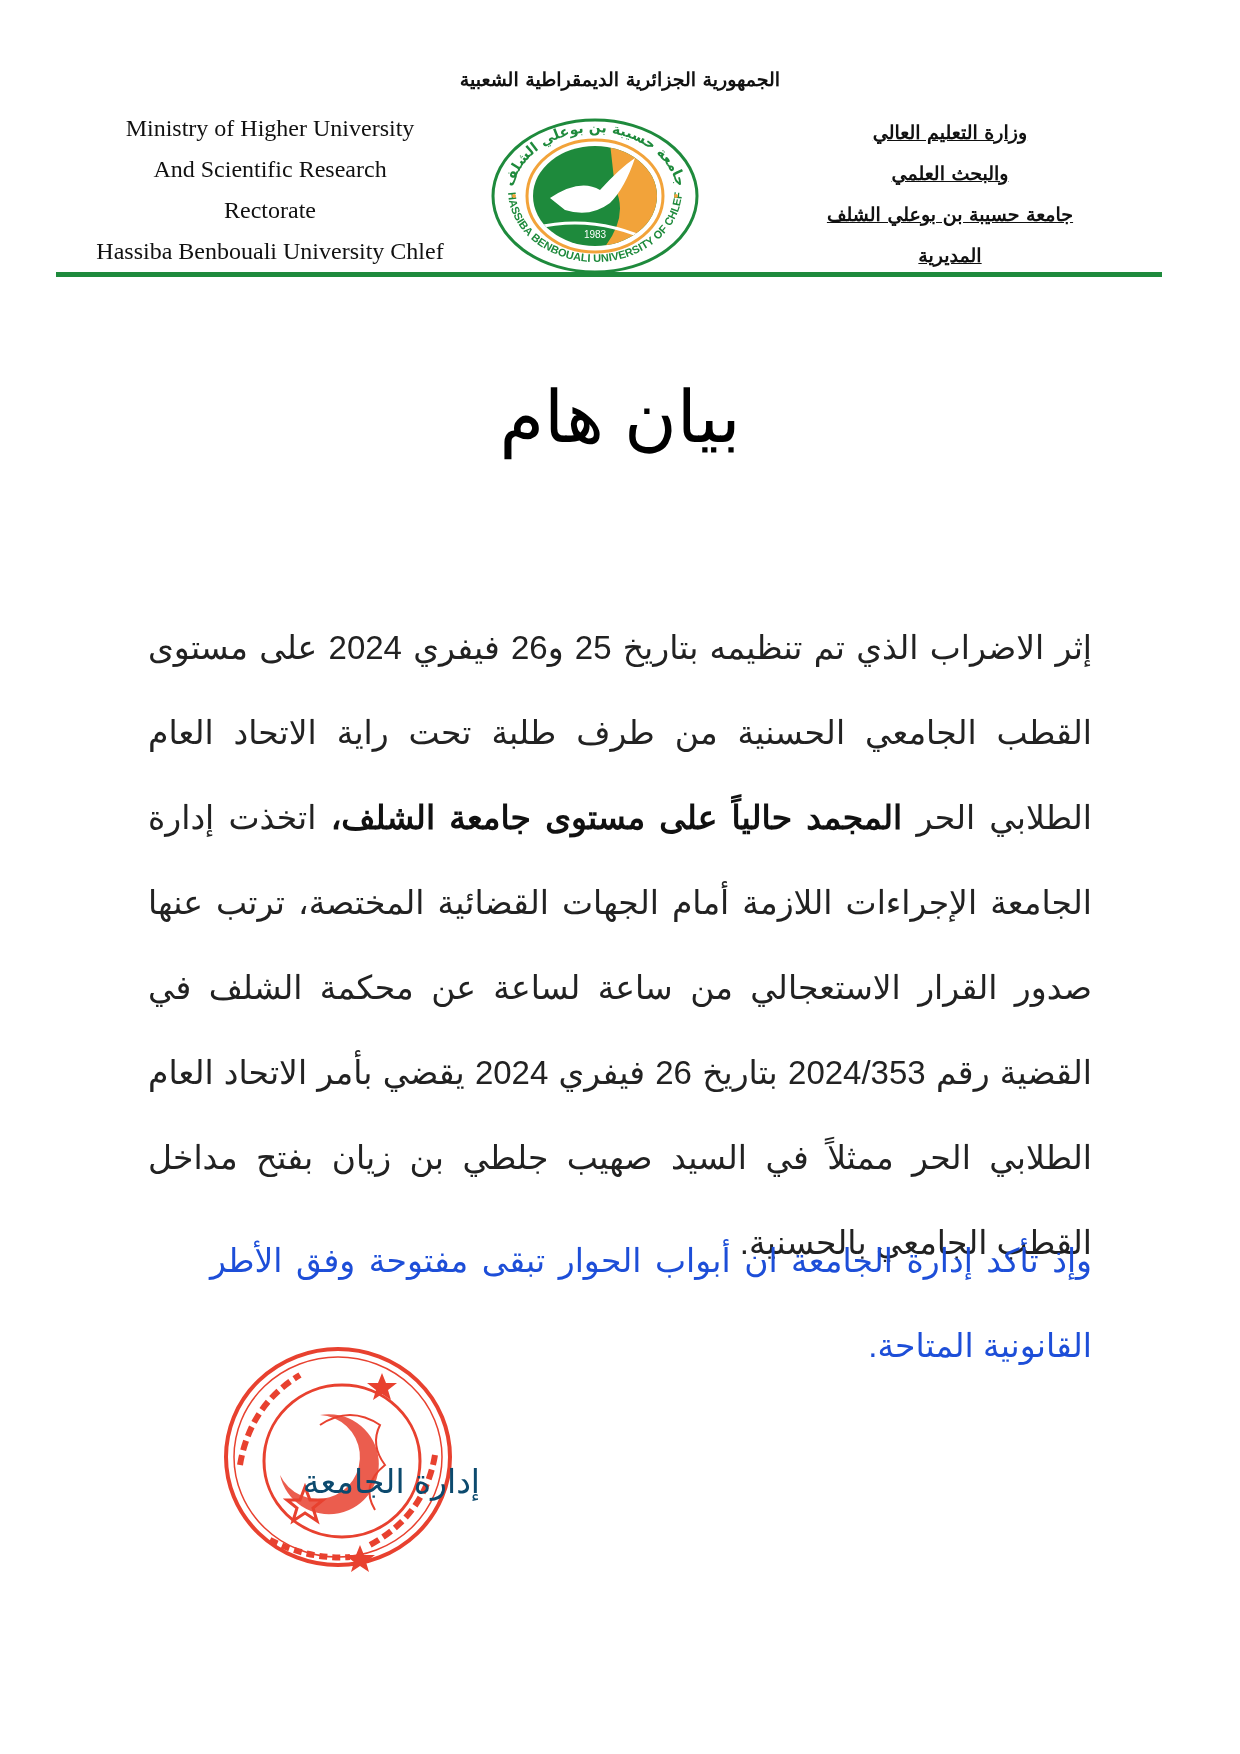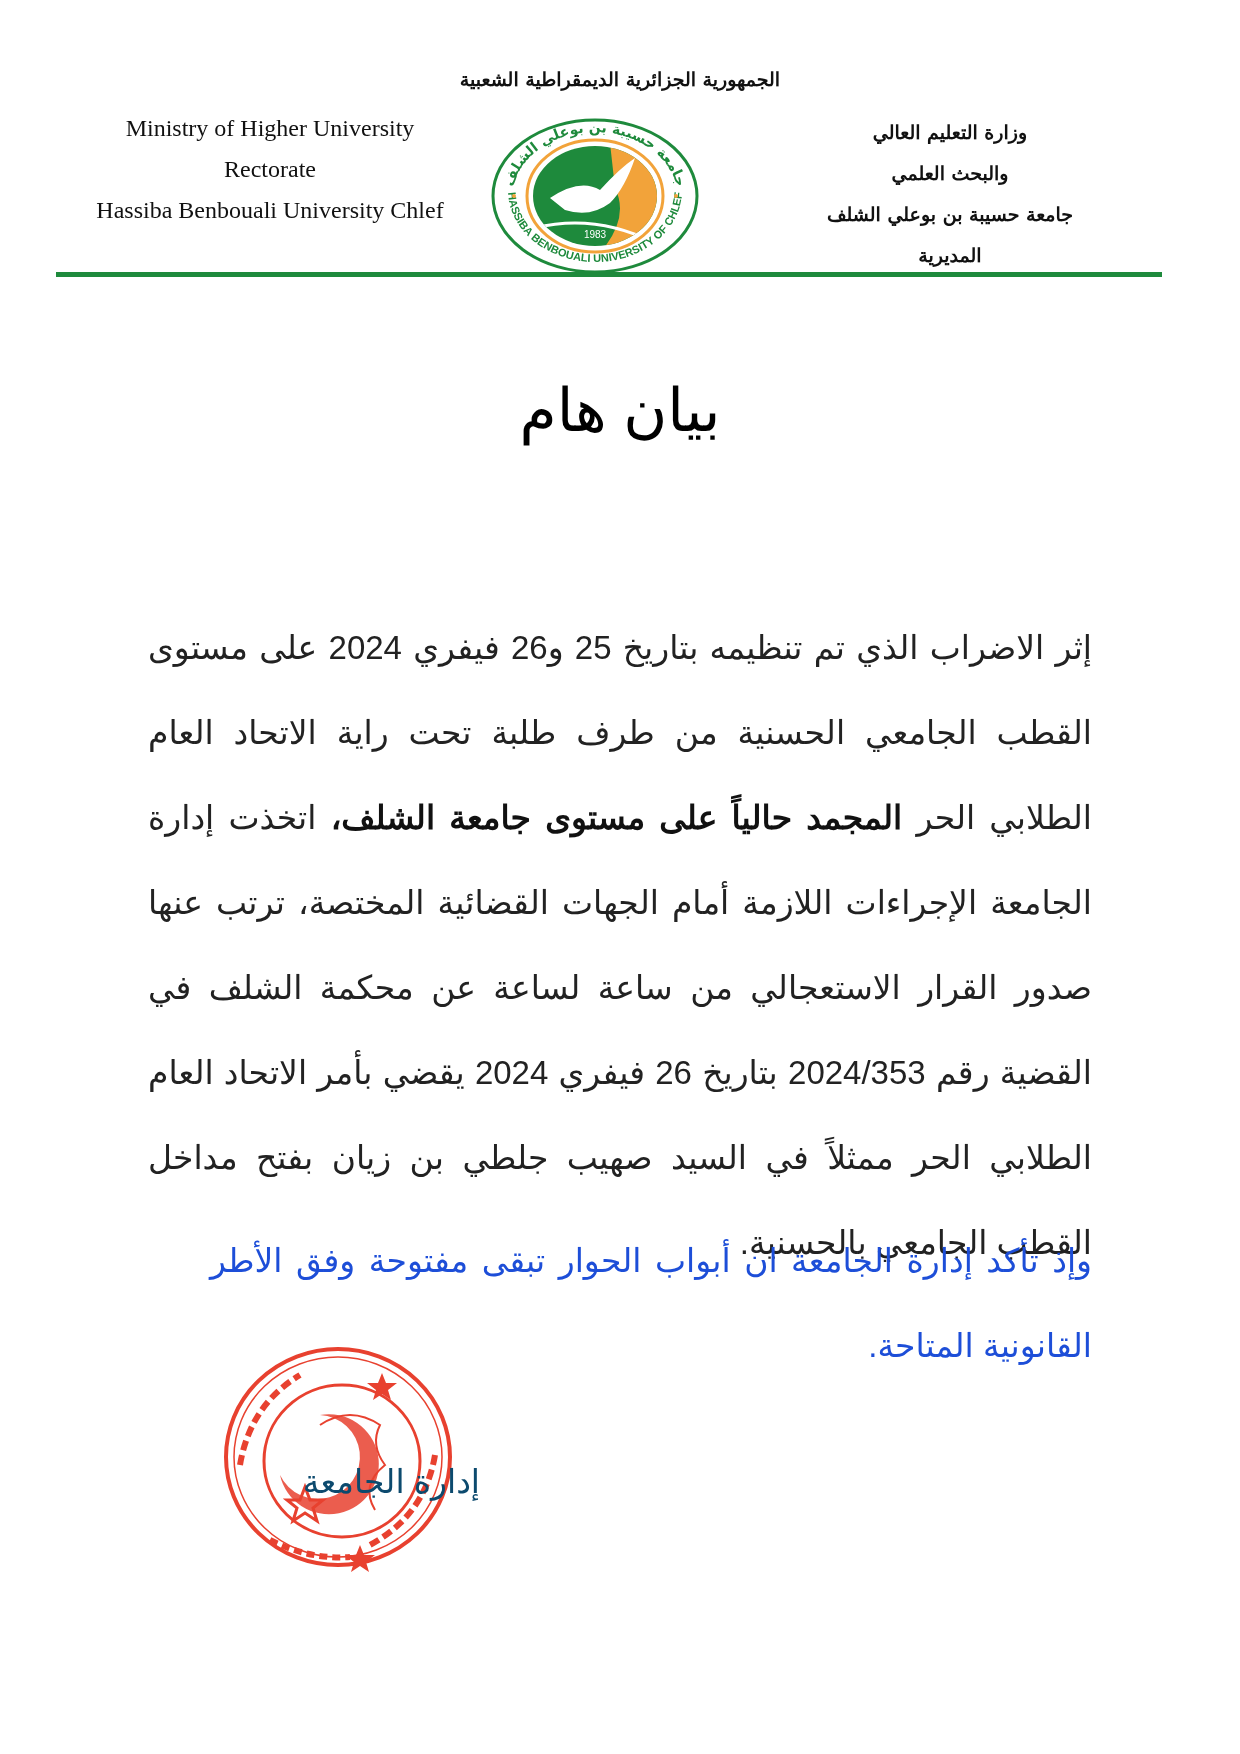--- a/index.html
+++ b/index.html
@@ -11,29 +11,29 @@
     position: absolute; left: 440px; top: 68px; width: 360px; text-align: center;
     font-family: "DejaVu Serif", serif; font-weight: bold; font-size: 19px; direction: rtl;
   }
   .header-left {
     position: absolute; left: 70px; top: 108px; width: 400px; text-align: center;
     font-family: "Liberation Serif", serif; font-size: 24px; line-height: 41px; color: #111;
   }
   .header-left div { white-space: nowrap; }
   .header-right {
     position: absolute; left: 800px; top: 112px; width: 300px; text-align: center;
-    font-family: "DejaVu Serif", serif; font-weight: bold; font-size: 19px; line-height: 41px; direction: rtl;
+    font-family: "DejaVu Serif", serif; font-weight: bold; font-size: 19px; line-height: 41px; direction: rtl; text-decoration: underline;
   }
   .logo { position: absolute; left: 490px; top: 118px; width: 210px; height: 156px; }
   .rule { position: absolute; left: 56px; top: 272px; width: 1106px; height: 5px; background: #1e8a3c; }
 
   
   .title {
     position: absolute; left: 420px; top: 375px; width: 400px; text-align: center;
-    font-family: "Liberation Sans", sans-serif; font-size: 60px; direction: rtl; color: #000;
+    font-family: "Liberation Sans", sans-serif; font-size: 72px; direction: rtl; color: #000;
   }
 
   
   .body-text {
     position: absolute; left: 148px; top: 605px; width: 944px;
     font-family: "Liberation Sans", sans-serif; font-size: 33px; line-height: 85px;
     direction: rtl; text-align: justify; text-align-last: right; color: #222;
   }
   .body-text b { font-weight: bold; color: #111; }
   .para2 {
@@ -51,20 +51,21 @@
 </style>
 </head>
 <body>
 
 <div class="page">
 
   <div class="republic">الجمهورية الجزائرية الديمقراطية الشعبية</div>
 
   <div class="header-left">
     <div>Ministry of Higher University</div>
+    <div>And Scientific Research</div>
     <div>Rectorate</div>
     <div>Hassiba Benbouali University Chlef</div>
   </div>
 
   <div class="logo">
     <svg width="210" height="156" viewBox="0 0 210 156">
       <defs>
         <path id="ringTop" d="M 22 80 A 83 66 0 0 1 188 80"></path>
         <path id="ringBottom" d="M 18 72 A 87 72 0 0 0 192 72"></path>
         <clipPath id="inner">

